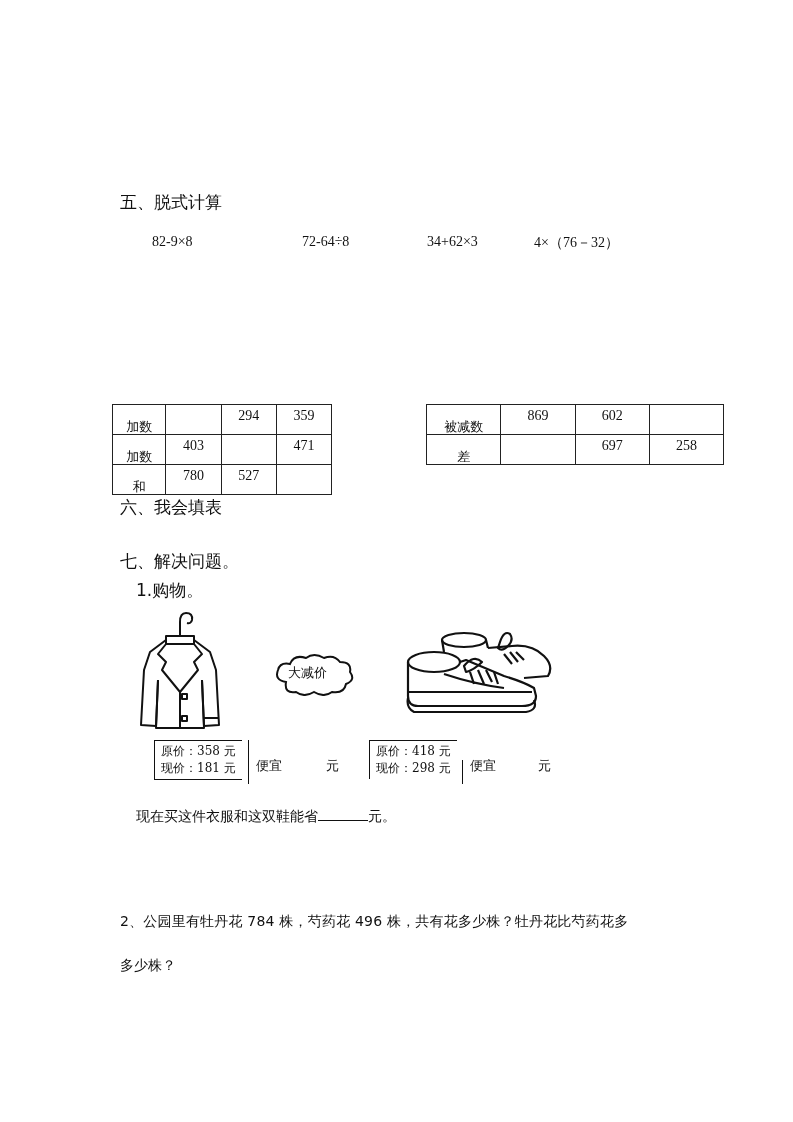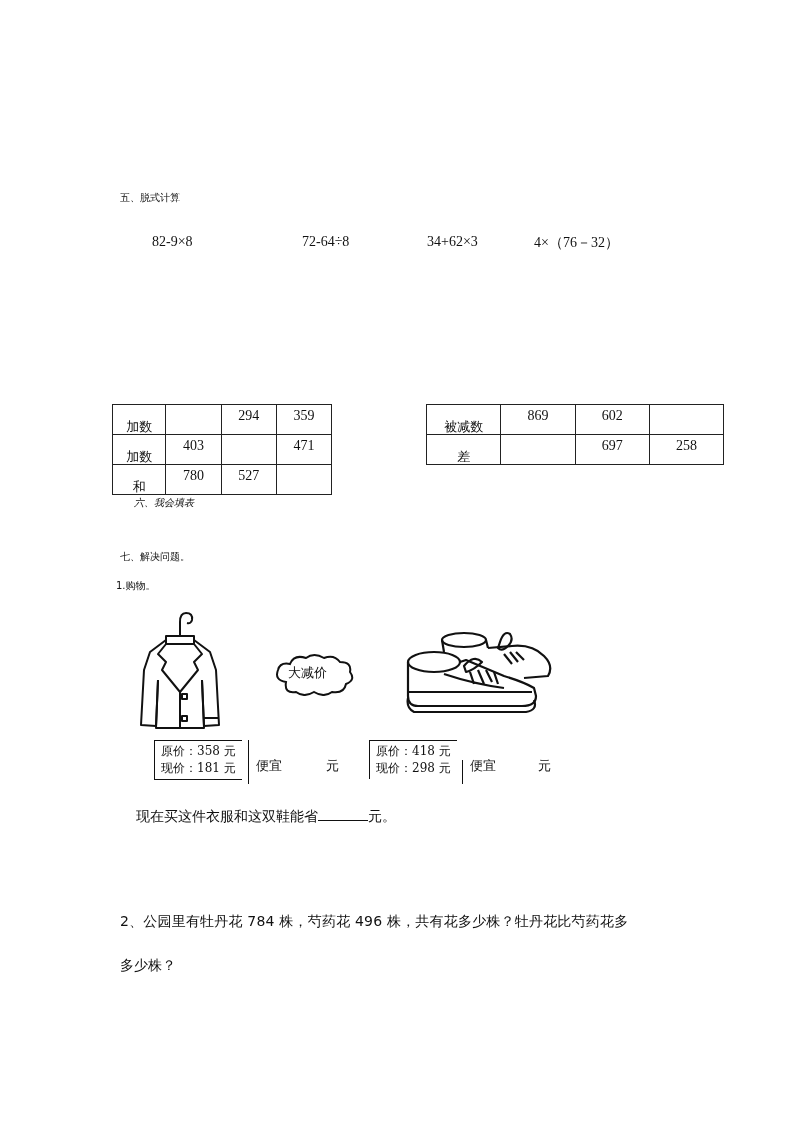--- a/index.html
+++ b/index.html
@@ -1,21 +1,21 @@
 <!DOCTYPE html>
 <html><head>
 <meta charset="utf-8">
 <style>
   html, body { margin:0; padding:0; background:#fff; }
   body { width:793px; height:1122px; position:relative; overflow:hidden;
          font-family:"DejaVu Sans", sans-serif; color:#111; }
   .abs { position:absolute; white-space:nowrap; }
   .cjk { font-family:"DejaVu Sans", sans-serif; font-size:14px; }
   .num { font-family:"Liberation Serif", "DejaVu Serif", serif; font-size:14px; }
-  .heading { font-size:10px; }
+  .heading { font-size:17px; }
   table.fill { position:absolute; border-collapse:collapse; }
   table.fill td { border:1px solid #222; height:26px; padding:0; text-align:center;
                   font-family:"Liberation Serif", serif; font-size:14px; vertical-align:top; padding-top:3px; }
   table.fill td.lab { font-family:"DejaVu Sans", sans-serif; font-size:13px; vertical-align:bottom; padding:0 0 0 0; line-height:14px; }
   .pricebox { position:absolute; font-family:"DejaVu Serif", serif; font-size:12px; line-height:17px; padding:2px 6px; }
   .bline { display:inline-block; border-bottom:1px solid #111; width:50px; height:12px; }
 </style>
 </head>
 <body>
 
@@ -58,23 +58,23 @@
   </tr>
   <tr>
     <td class="lab">差</td>
     <td></td>
     <td>697</td>
     <td>258</td>
   </tr>
 </tbody>
   </table>
 
-<div class="abs cjk heading" style="left:134px;top:496px;font-style:italic;">六、我会填表</div>
+<div class="abs cjk heading" style="left:120px;top:496px;">六、我会填表</div>
 <div class="abs cjk heading" style="left:120px;top:538px;margin-top:12px;">七、解决问题。</div>
-<div class="abs cjk heading" style="left:116px;top:579px;text-align:center;">1.购物。</div>
+<div class="abs cjk heading" style="left:136px;top:579px;text-align:center;">1.购物。</div>
 
 <svg class="abs" style="left:136px;top:610px;" width="90" height="122" viewBox="0 0 90 122">
   <g fill="none" stroke="#111" stroke-width="2" stroke-linejoin="round">
     <path d="M44 26 L44 12 Q44 3 50 3 Q57 3 56 10 Q55 14 51 13"></path>
     <path d="M30 26 L58 26 L58 34 L30 34 Z"></path>
     <path d="M30 30 L14 42 L8 60 L5 115 L20 116 L22 70"></path>
     <path d="M58 30 L74 42 L80 60 L83 115 L68 116 L66 70"></path>
     <path d="M22 70 L20 118 L68 118 L66 70"></path>
     <path d="M30 34 L22 44 L30 52 L26 60 L44 82 L44 118"></path>
     <path d="M58 34 L66 44 L58 52 L62 60 L44 82"></path>

